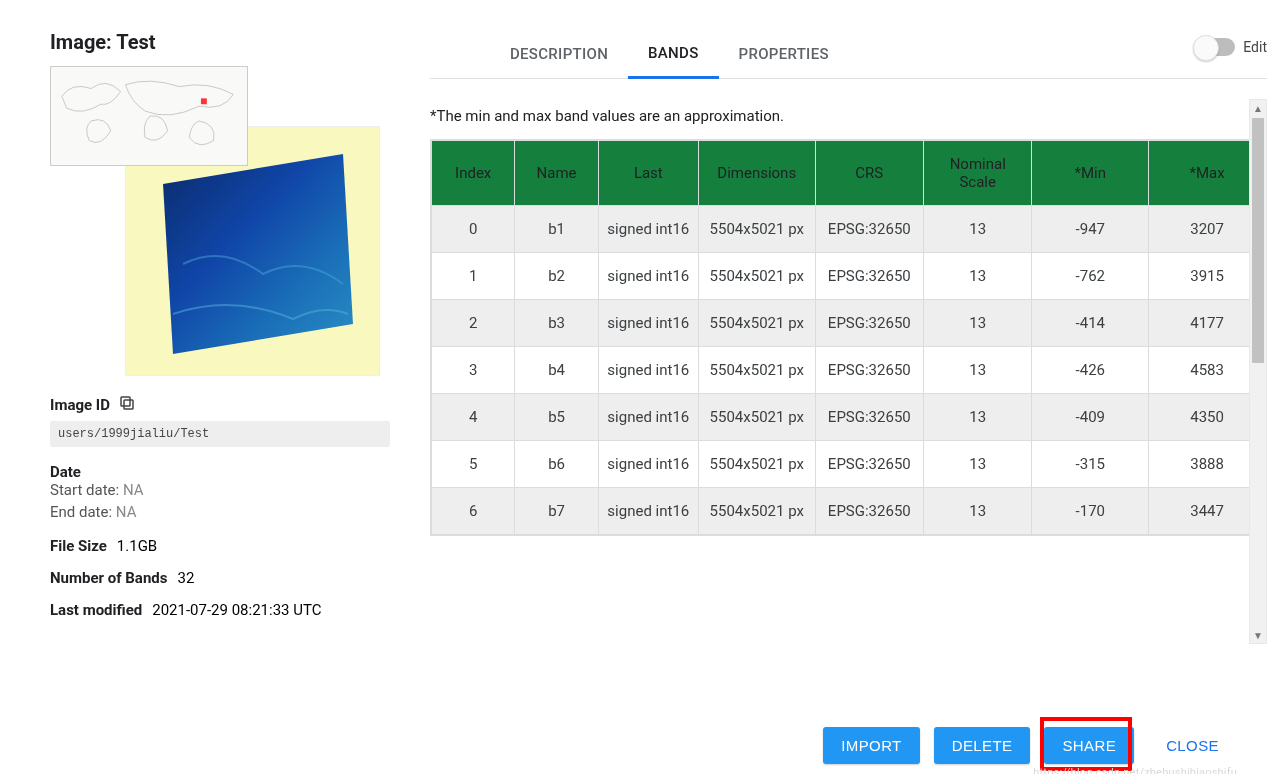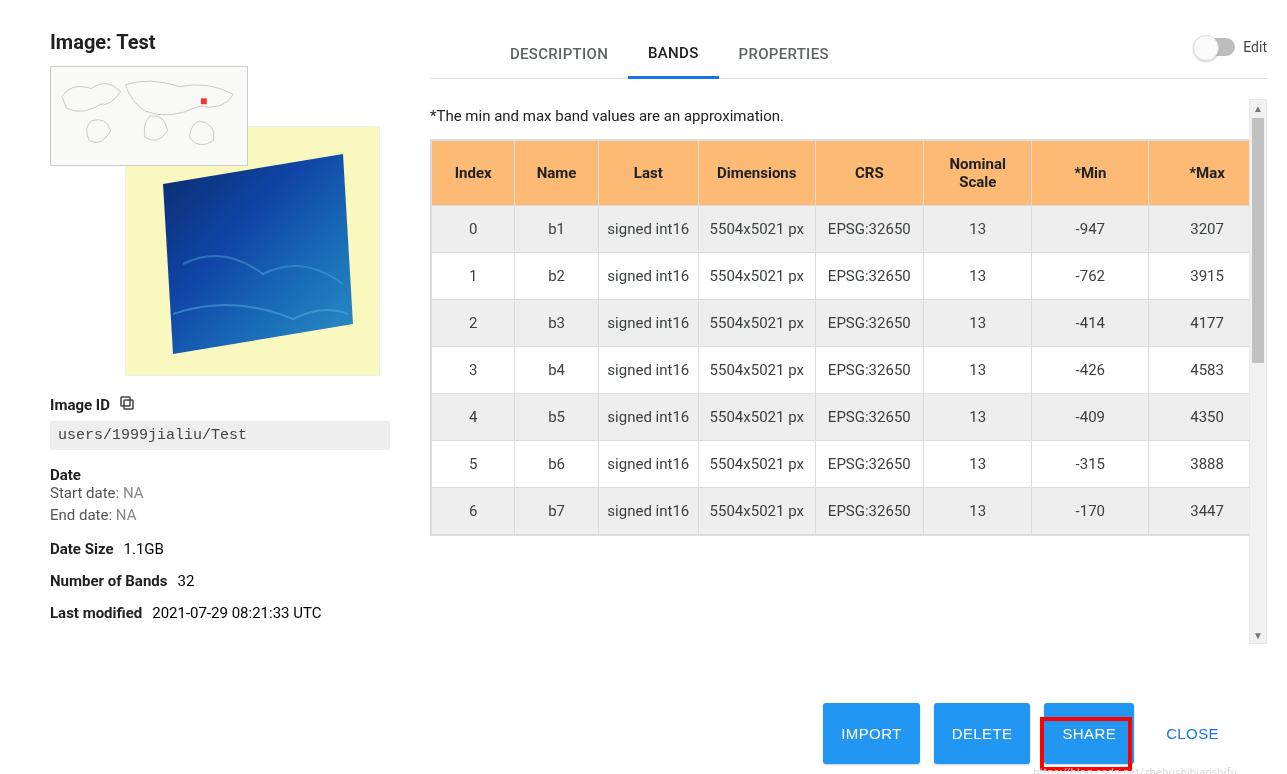--- a/index.html
+++ b/index.html
@@ -31,21 +31,21 @@
     display: flex; align-items: center; justify-content: center;
   }
   .image-tile svg { width: 220px; height: 215px; }
 
   .meta-block { margin-bottom: 16px; }
   .meta-label-row { display: flex; align-items: center; gap: 8px; margin-bottom: 6px; }
   .meta-label { font-weight: 700; font-size: 15px; }
   .copy-icon { cursor: pointer; color: #444; }
   .code-box {
     background: #eeeeee; padding: 6px 8px;
-    font-family: "Courier New", monospace; font-size: 15px; color: #444;
+    font-family: "Courier New", monospace; font-size: 12px; color: #444;
     border-radius: 2px;
   }
   .kv-line { margin-bottom: 4px; font-size: 15px; }
   .kv-line .k { color: #555; }
   .kv-line .v-na { color: #888; }
   .meta-row { display:flex; gap:10px; margin-bottom: 14px; font-size:15px;}
   .meta-row .mk { font-weight: 700;}
   .meta-row .mv { color:#000000;}
 
   .tabs-row {
@@ -76,40 +76,40 @@
     position: relative; margin-top: 10px;
     height: 560px; overflow: hidden;
   }
   .note { margin: 18px 0 14px 0; font-size: 15px; color:#202124;}
   .table-wrap { border: 1px solid #dadce0; }
   table { border-collapse: collapse; width: 100%; table-layout: fixed; }
   th, td {
     border: 1px solid #dadce0; padding: 14px 8px; text-align: center;
     font-size: 15px; color:#3c4043;
   }
-  th { font-weight: 700; color:#202124; background:#fdba74;}
+  th { font-weight: 400; color:#202124; background:#15803d;}
   tbody tr:nth-child(odd) td { background: #eeeeee; }
   tbody tr:nth-child(even) td { background: #fff; }
   col.c-idx{width:10%} col.c-name{width:10%} col.c-type{width:12%}
   col.c-dim{width:14%} col.c-crs{width:13%} col.c-scale{width:13%}
   col.c-min{width:14%} col.c-max{width:14%}
 
   .vscroll {
     position: absolute; right: 0; top: 10px; width: 18px; height: 545px;
     background:#f1f1f1; border:1px solid #e8e8e8;
   }
   .vscroll .arrow { height: 16px; display:flex; align-items:center; justify-content:center; color:#777; font-size:10px; cursor:pointer;}
   .vscroll .thumb { position:absolute; left:2px; top:18px; width:12px; height:245px; background:#c1c1c1; border-radius:1px;}
 
   .bottom-bar {
     position: absolute; bottom: 10px; right: 30px;
     display:flex; gap:14px; align-items:center;
   }
   .btn {
-    padding: 22px 18px; border:none; border-radius:3px;
+    padding: 10px 18px; border:none; border-radius:3px;
     font-size:15px; font-weight:500; letter-spacing:0.4px; cursor:pointer;
     text-transform: uppercase;
   }
   .btn-primary { background:#2196f3; color:#fff; box-shadow:0 1px 2px rgba(0,0,0,0.2);}
   .btn-flat { background:transparent; color:#1a73e8; }
   .highlight-red {
     position:absolute; border:4px solid #ff0000; pointer-events:none;
   }
   .watermark {
     position:absolute; right:30px; bottom:-5px; font-size:11px; color:#d9d9d9;
@@ -173,21 +173,21 @@
         <span class="k">Start date:</span>
         <span class="v-na">NA</span>
       </div>
       <div class="kv-line">
         <span class="k">End date:</span>
         <span class="v-na">NA</span>
       </div>
     </div>
 
     <div class="meta-row">
-      <span class="mk">Date Size</span>
+      <span class="mk">File Size</span>
       <span class="mv">1.1GB</span>
     </div>
     <div class="meta-row">
       <span class="mk">Number of Bands</span>
       <span class="mv">32</span>
     </div>
     <div class="meta-row">
       <span class="mk">Last modified</span>
       <span class="mv">2021-07-29 08:21:33 UTC</span>
     </div>

